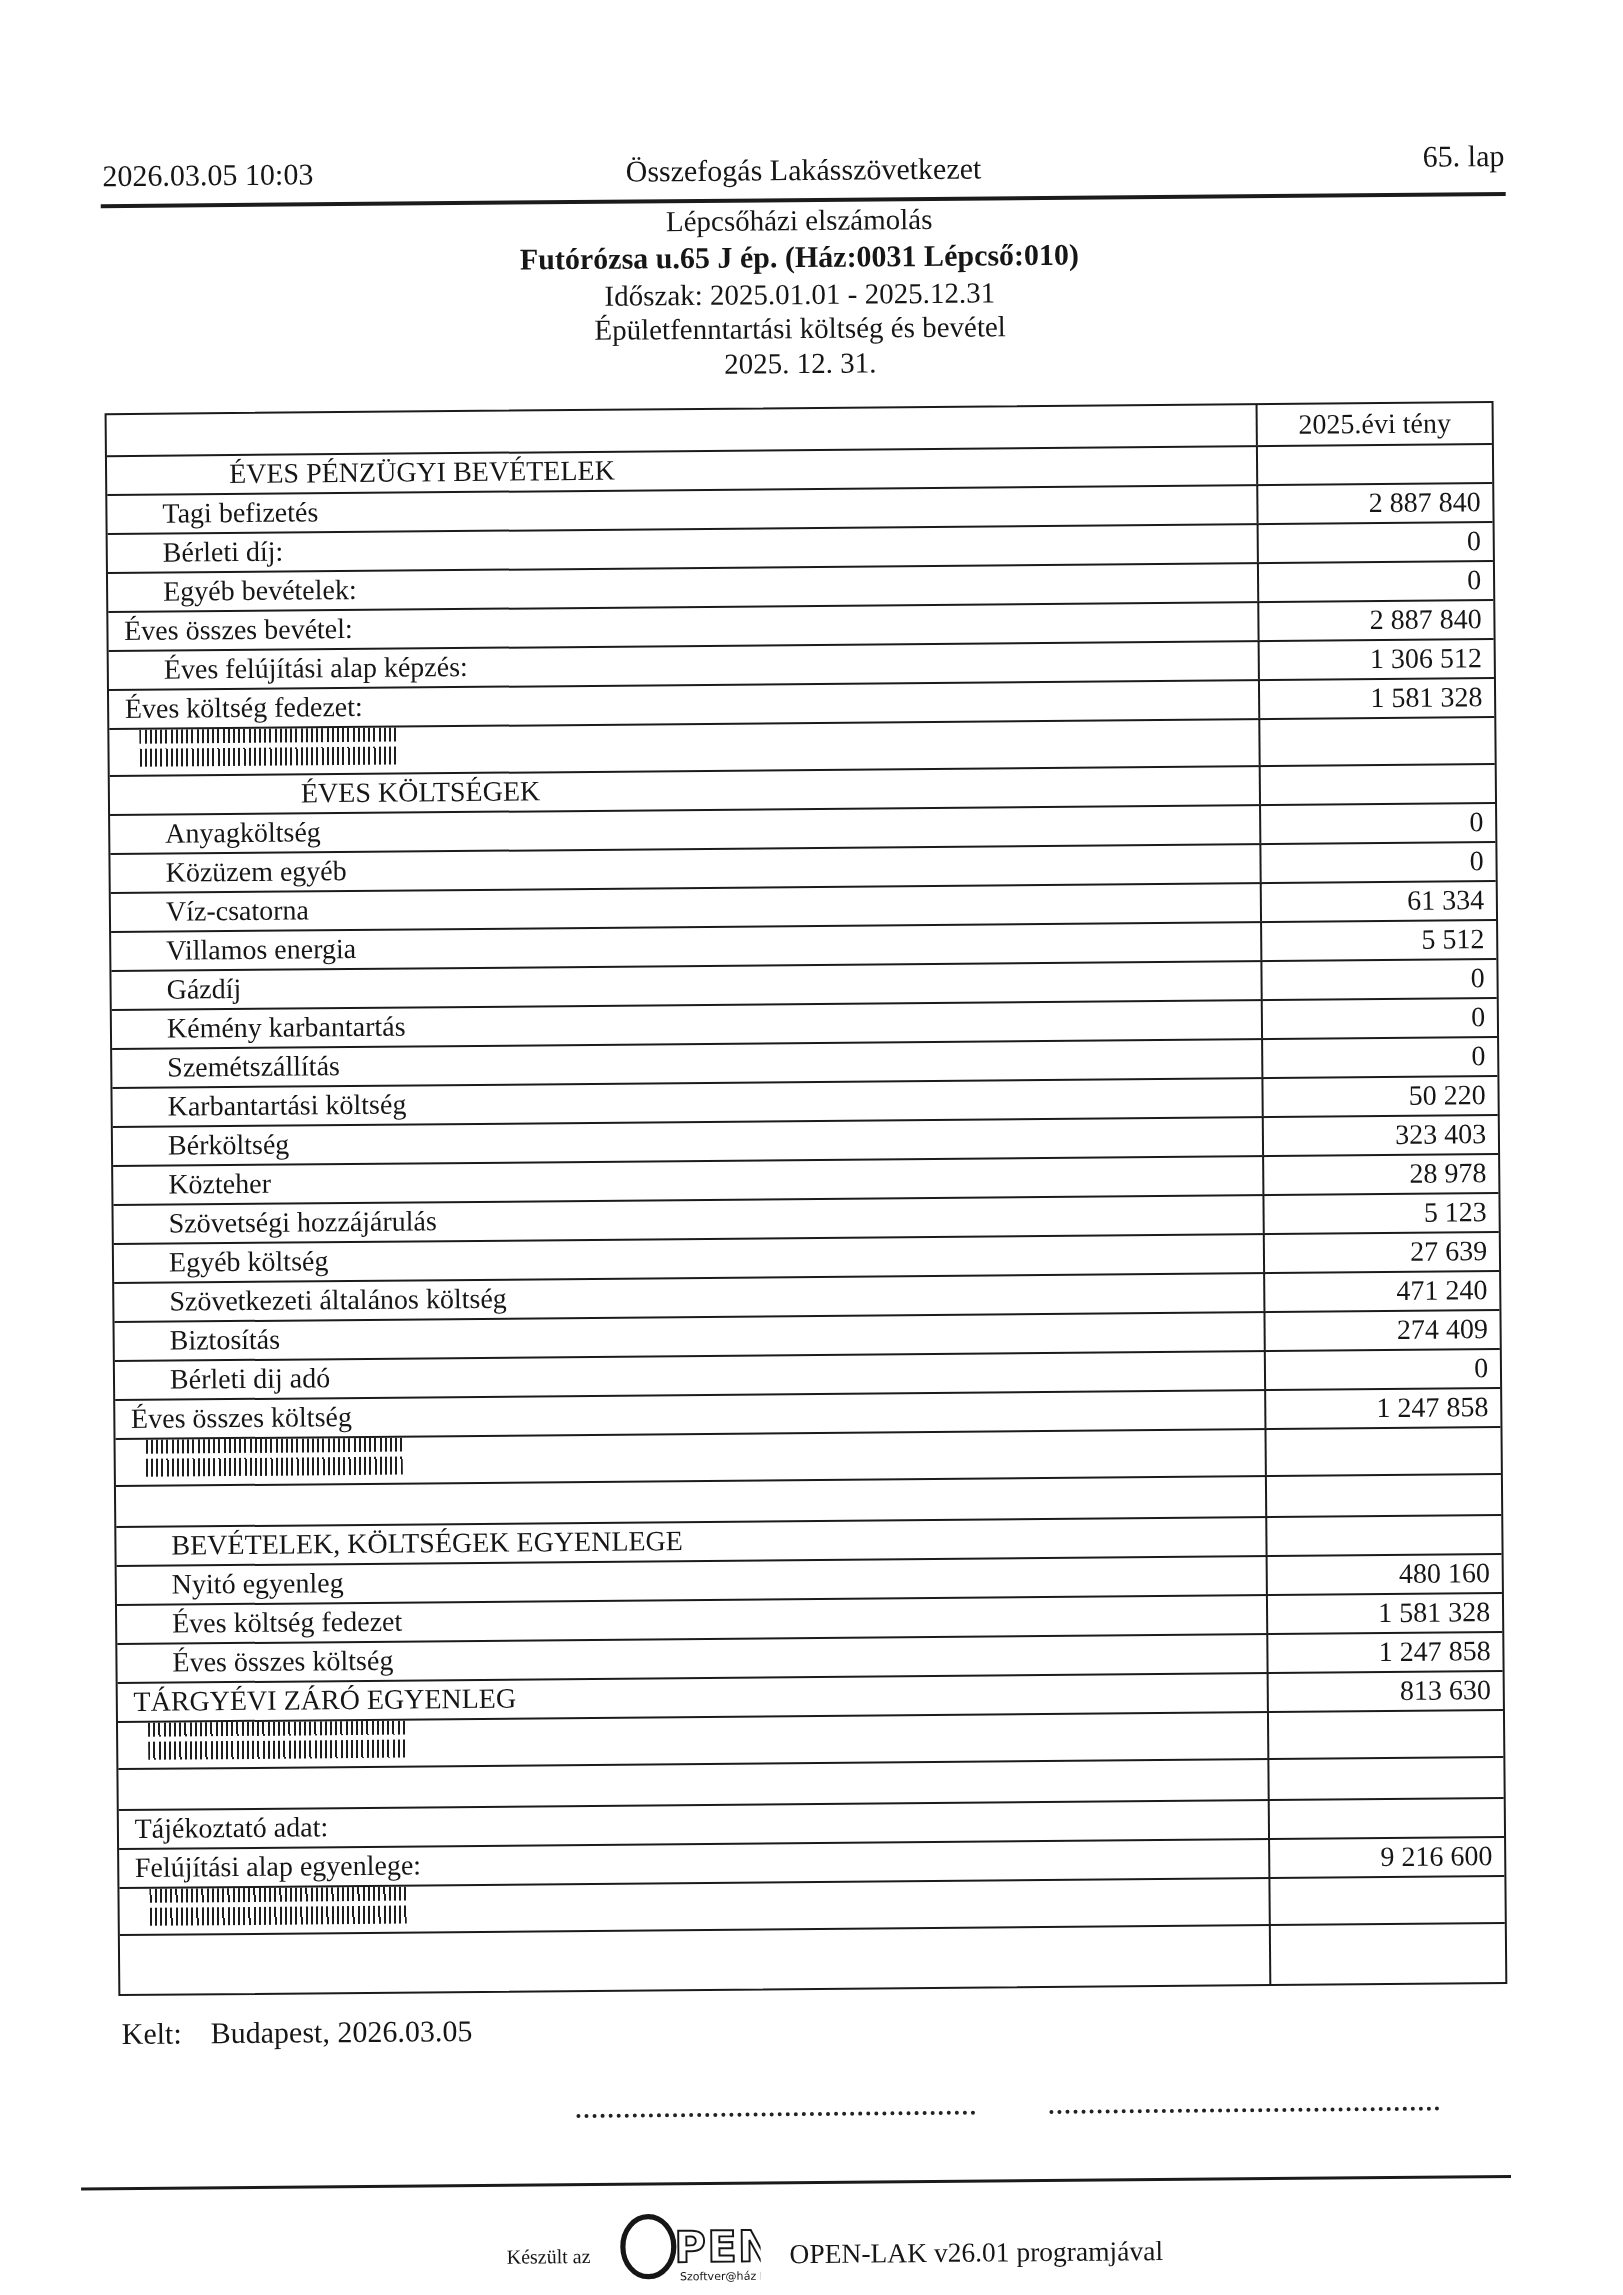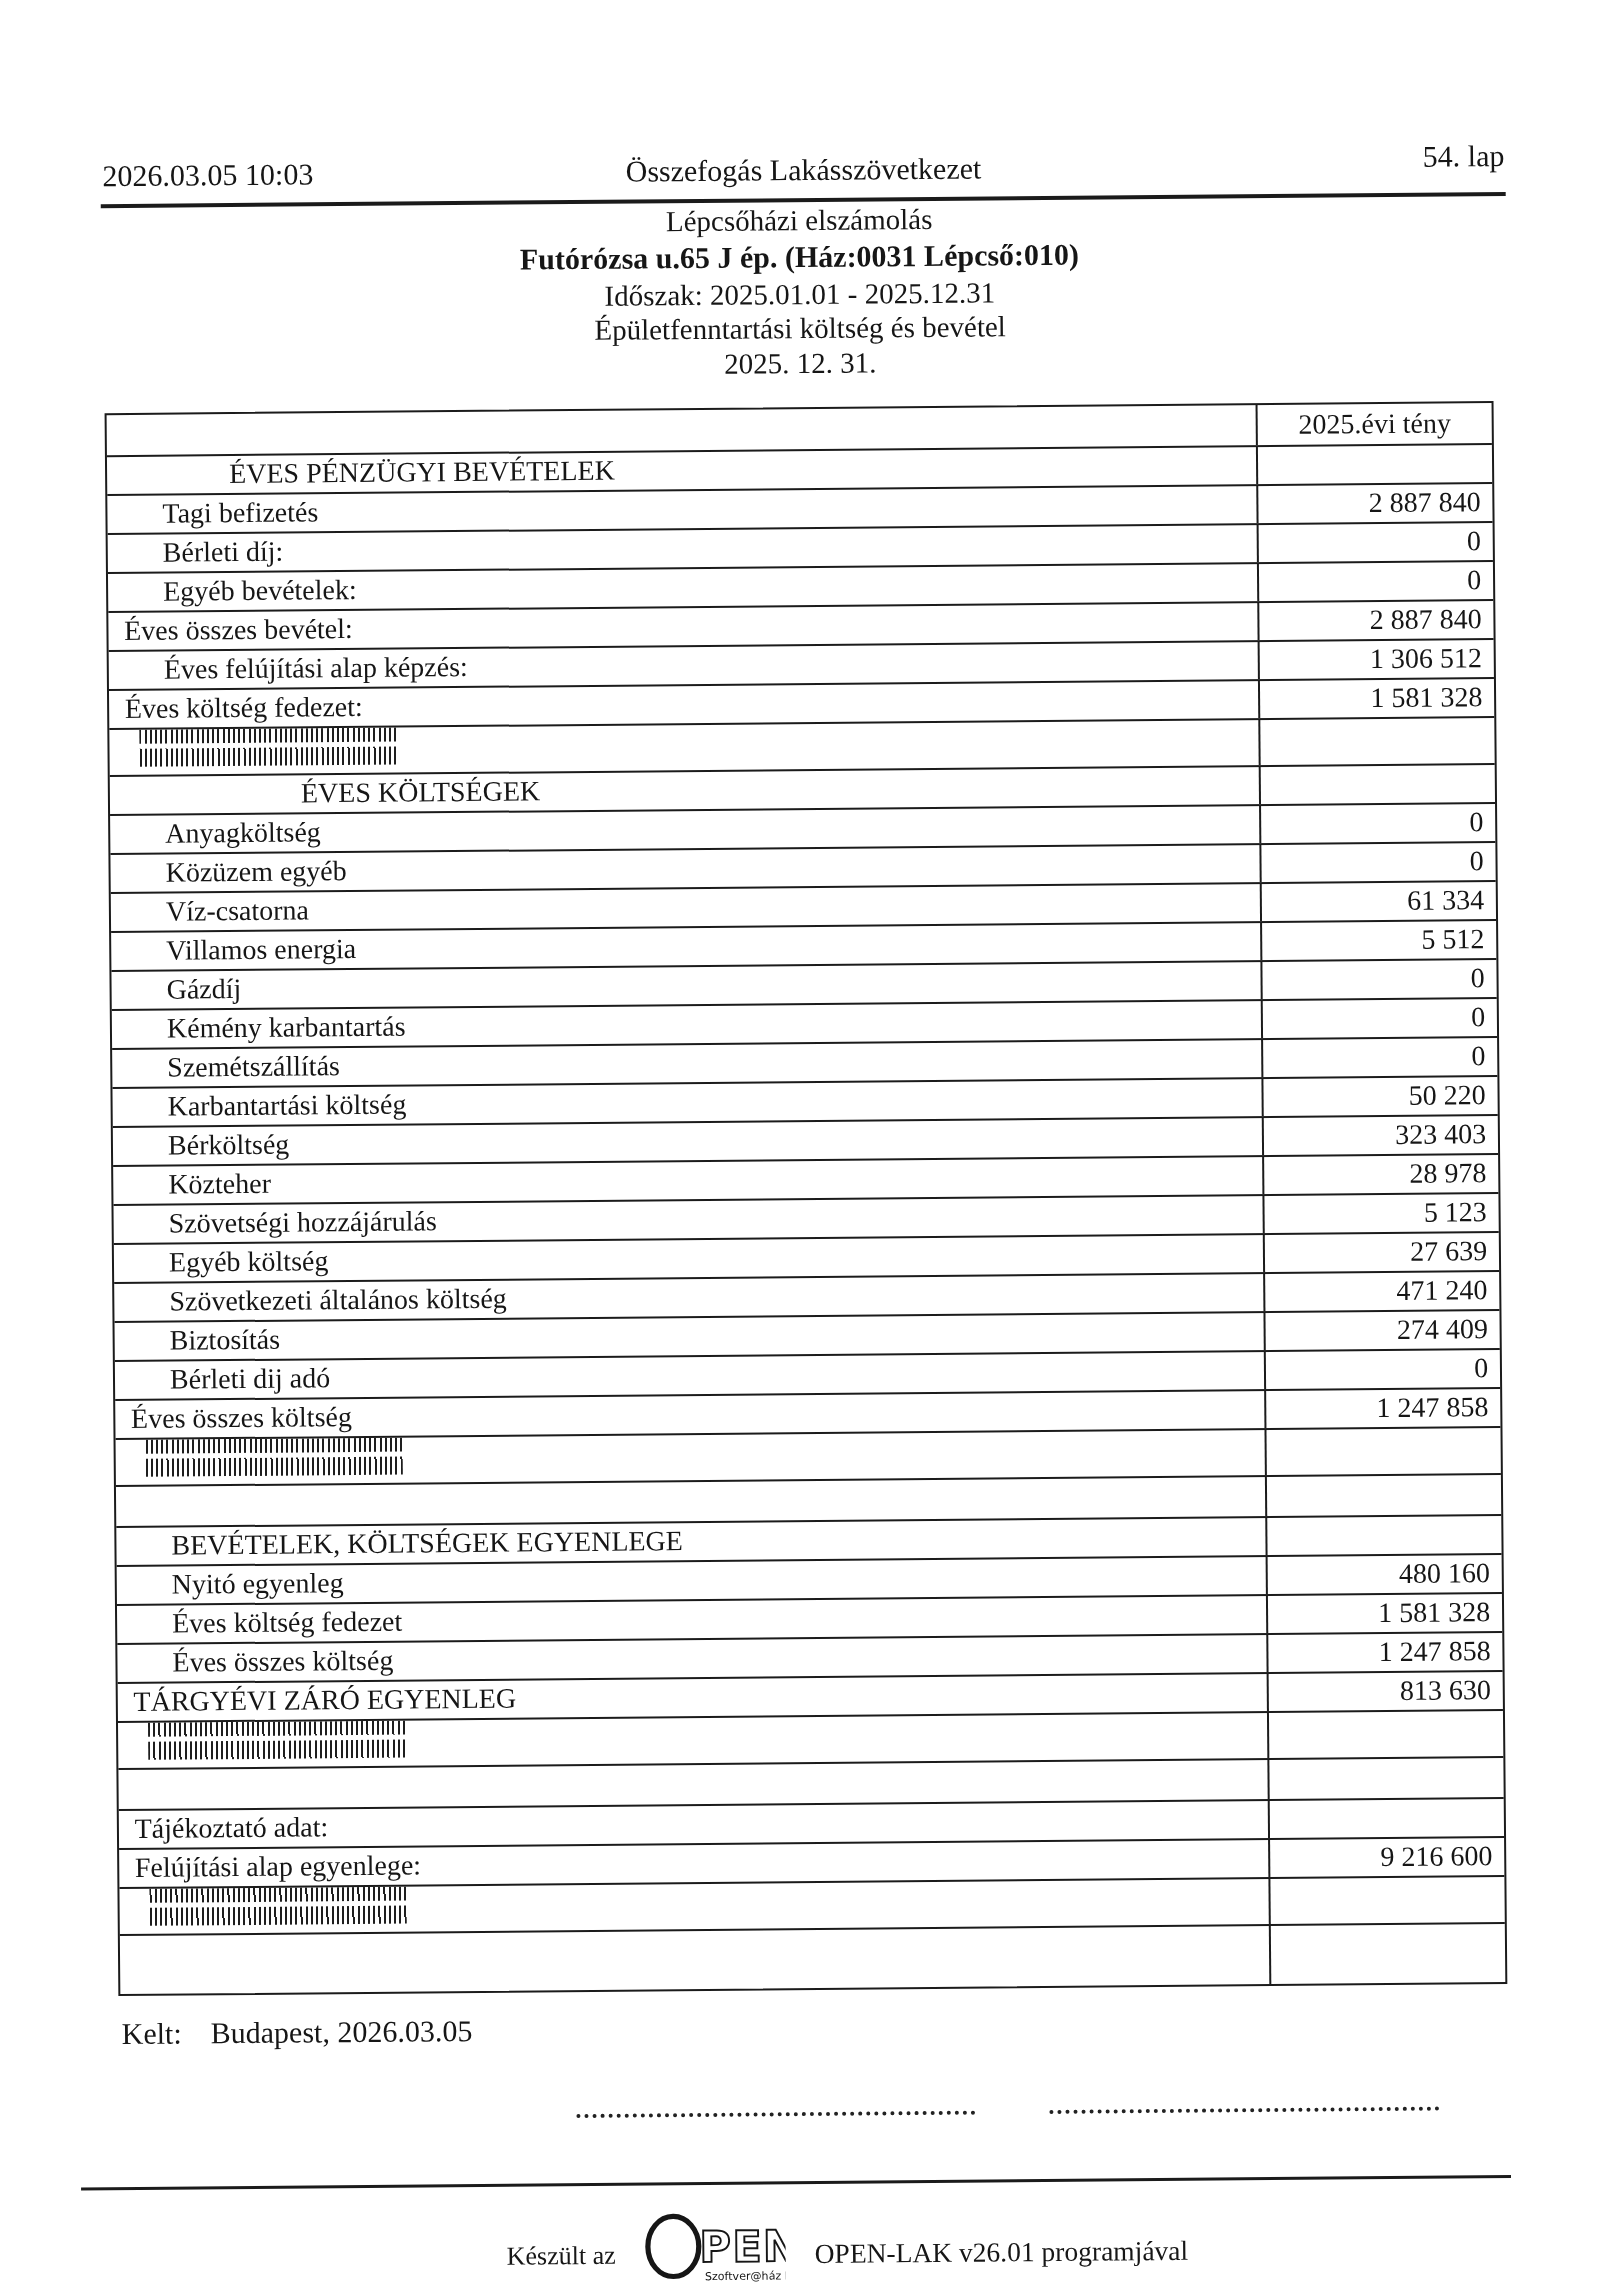--- a/index.html
+++ b/index.html
@@ -65,33 +65,33 @@
     width:257px;height:17.7px;
     background:repeating-linear-gradient(90deg,#1e1e1e 0px,#1e1e1e 2px,transparent 2px,transparent 5.2px);
   }
   
   .kelt{position:absolute;top:2011px;left:113px;font-size:30px;display:flex;gap:29px;}
   .sig{position:absolute;top:2095px;height:17px;border-bottom:4.6px dotted #222;}
   .sig1{left:567px;width:399px;}
   .sig2{left:1040px;width:390px;}
   .footer-rule{position:absolute;top:2181px;left:71px;width:1430px;height:3.3px;background:#1b1b1b;}
   .made{position:absolute;top:2210px;left:496px;display:flex;align-items:center;gap:29px;}
-  .made-prefix{font-size:26px;padding-top:11.8px;}
+  .made-prefix{font-size:20px;padding-top:11.8px;}
   .made-suffix{font-size:27.5px;padding-top:11.8px;}
   .logo{display:block;}
 </style>
 </head>
 <body>
 
 <div class="sheet">
 
   <div class="doc-header">
     <span class="hdr-left">2026.03.05 10:03</span>
     <span class="hdr-center">Összefogás Lakásszövetkezet</span>
-    <span class="hdr-right">54. lap</span>
+    <span class="hdr-right">65. lap</span>
   </div>
   <div class="header-rule"></div>
 
   <div class="tline t1">Lépcsőházi elszámolás</div>
   <div class="tline t2">Futórózsa u.65  J ép. (Ház:0031 Lépcső:010)</div>
   <div class="tline t3">Időszak: 2025.01.01 - 2025.12.31</div>
   <div class="tline t4">Épületfenntartási költség és bevétel</div>
   <div class="tline t5">2025. 12. 31.</div>
 
   <div class="fin-table">

